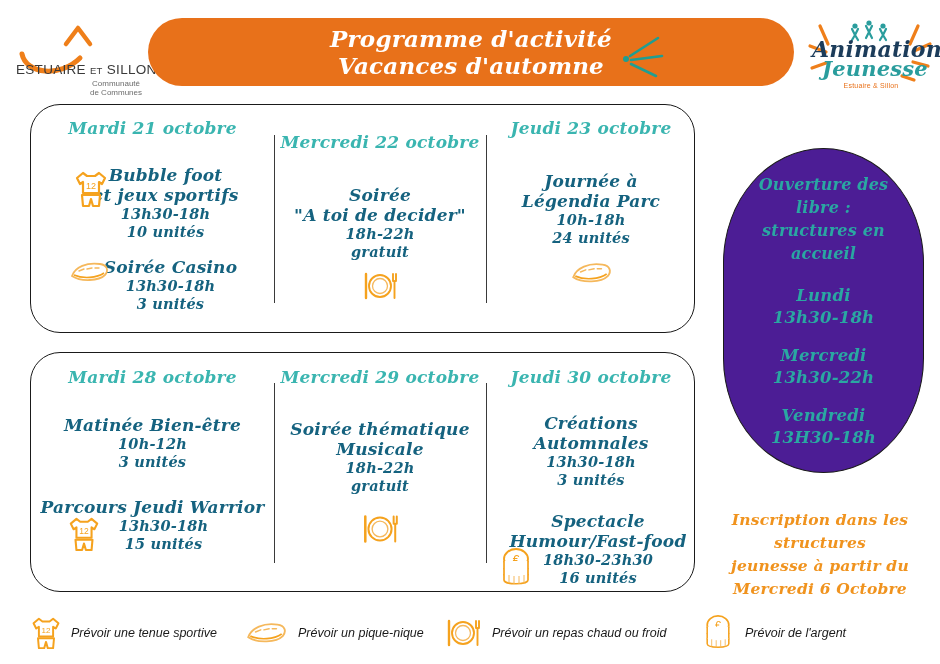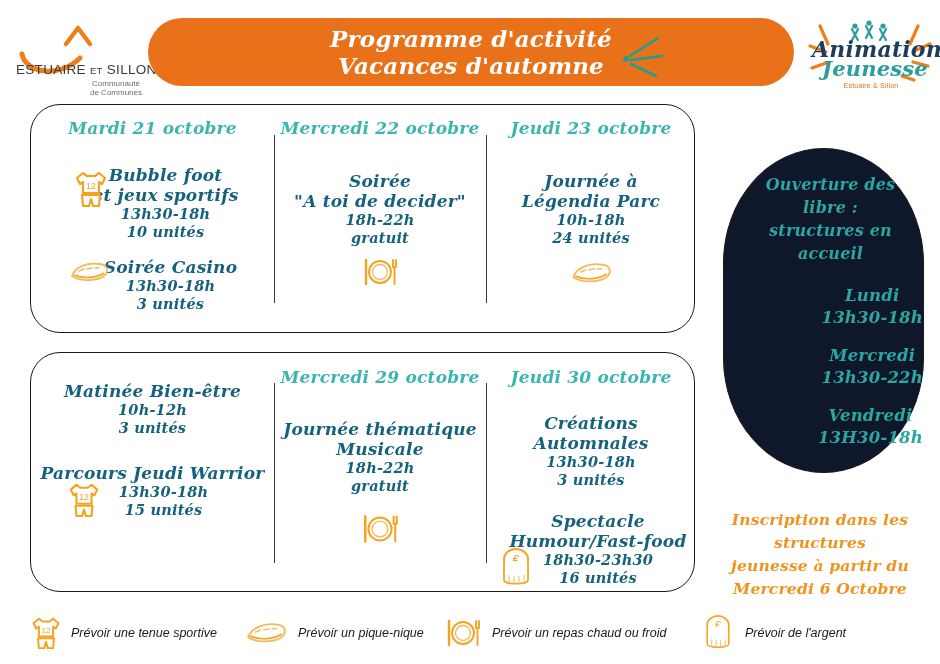--- a/index.html
+++ b/index.html
@@ -89,23 +89,23 @@
   }
   .act .nm{font-size:17px;display:block;}
   .act .det{font-size:14.5px;display:block;line-height:18px;}
 
   
   .icon-abs{position:absolute;}
 
   
   #oval{
     position:absolute;left:723px;top:148px;width:201px;height:325px;
-    border:1.7px solid #1a1a1a;border-radius:105px/120px;background:#0f172a;
+    border:1.7px solid #1a1a1a;border-radius:105px/120px;background:#4c1d95;
     box-sizing:border-box;
-    display:flex;flex-direction:column;align-items:flex-end;justify-content:center;
+    display:flex;flex-direction:column;align-items:center;justify-content:center;
   }
   .oval-title{
     font-size:16px;color:#2aa7a2;line-height:23px;text-align:center;width:185px;
   }
   .oval-block{
     margin-top:16px;font-size:16.5px;color:#2aa7a2;line-height:22px;text-align:center;
   }
   .oval-block.first{margin-top:20px;}
 
   
@@ -216,21 +216,21 @@
         </svg>
         <div class="act script" style="margin-left:36px;">
           <span class="nm">Soirée Casino</span>
           <span class="det">13h30-18h</span>
           <span class="det">3 unités</span>
         </div>
       </div>
     </div>
 
     <div class="col" style="left:243px;width:212px;">
-      <div class="day-head script" style="margin-top:13px;">Mercredi 22 octobre</div>
+      <div class="day-head script" style="margin-top:27px;">Mercredi 22 octobre</div>
       <div class="act script" style="margin-top:33px;">
         <span class="nm">Soirée</span>
         <span class="nm">"A toi de decider"</span>
         <span class="det">18h-22h</span>
         <span class="det">gratuit</span>
       </div>
       <svg style="margin-top:10px;" width="40" height="30" viewBox="0 0 40 30">
         <circle cx="20" cy="15" r="11" fill="none" stroke="#f5a21e" stroke-width="1.9"></circle>
         <circle cx="20" cy="15" r="7.5" fill="none" stroke="#f5b85c" stroke-width="1.3"></circle>
         <path d="M6 3 L6 16 M6 16 L6 27" stroke="#f5a21e" stroke-width="2.4" stroke-linecap="round"></path>
@@ -253,20 +253,21 @@
       </svg>
     </div>
   </div>
 
   <div class="panel" id="panel-2">
 
     <div class="divider" style="left:243px;top:30px;height:180px;"></div>
     <div class="divider" style="left:455px;top:30px;height:180px;"></div>
 
     <div class="col" style="left:0px;width:243px;">
+      <div class="day-head script" style="margin-top:14px;">Mardi 28 octobre</div>
       <div class="act script" style="margin-top:28px;">
         <span class="nm">Matinée Bien-être</span>
         <span class="det">10h-12h</span>
         <span class="det">3 unités</span>
       </div>
 
       <div style="position:relative;margin-top:26px;">
         <svg class="icon-abs" style="left:36px;top:18px;" width="34" height="38" viewBox="0 0 36 40">
           <path d="M10 4 L4 9 L7 15 L10 13 L10 24 L26 24 L26 13 L29 15 L32 9 L26 4 L22 7 L14 7 Z" fill="#fff" stroke="#f5a21e" stroke-width="2.2" stroke-linejoin="round"></path>
           <text x="18" y="20" font-size="9" font-family="Liberation Sans, sans-serif" fill="#f5a21e" text-anchor="middle">12</text>
@@ -276,21 +277,21 @@
           <span class="nm">Parcours Jeudi Warrior</span>
           <span class="det" style="margin-left:22px;">13h30-18h</span>
           <span class="det" style="margin-left:22px;">15 unités</span>
         </div>
       </div>
     </div>
 
     <div class="col" style="left:243px;width:212px;">
       <div class="day-head script" style="margin-top:14px;">Mercredi 29 octobre</div>
       <div class="act script" style="margin-top:32px;">
-        <span class="nm">Journée thématique</span>
+        <span class="nm">Soirée thématique</span>
         <span class="nm">Musicale</span>
         <span class="det">18h-22h</span>
         <span class="det">gratuit</span>
       </div>
       <svg style="margin-top:18px;" width="42" height="32" viewBox="0 0 40 30">
         <circle cx="20" cy="15" r="11" fill="none" stroke="#f5a21e" stroke-width="1.9"></circle>
         <circle cx="20" cy="15" r="7.5" fill="none" stroke="#f5b85c" stroke-width="1.3"></circle>
         <path d="M6 3 L6 16 M6 16 L6 27" stroke="#f5a21e" stroke-width="2.4" stroke-linecap="round"></path>
         <path d="M33 3 L33 10 M36 3 L36 10 M34.5 10 L34.5 27" stroke="#f5a21e" stroke-width="1.9" stroke-linecap="round"></path>
       </svg>

